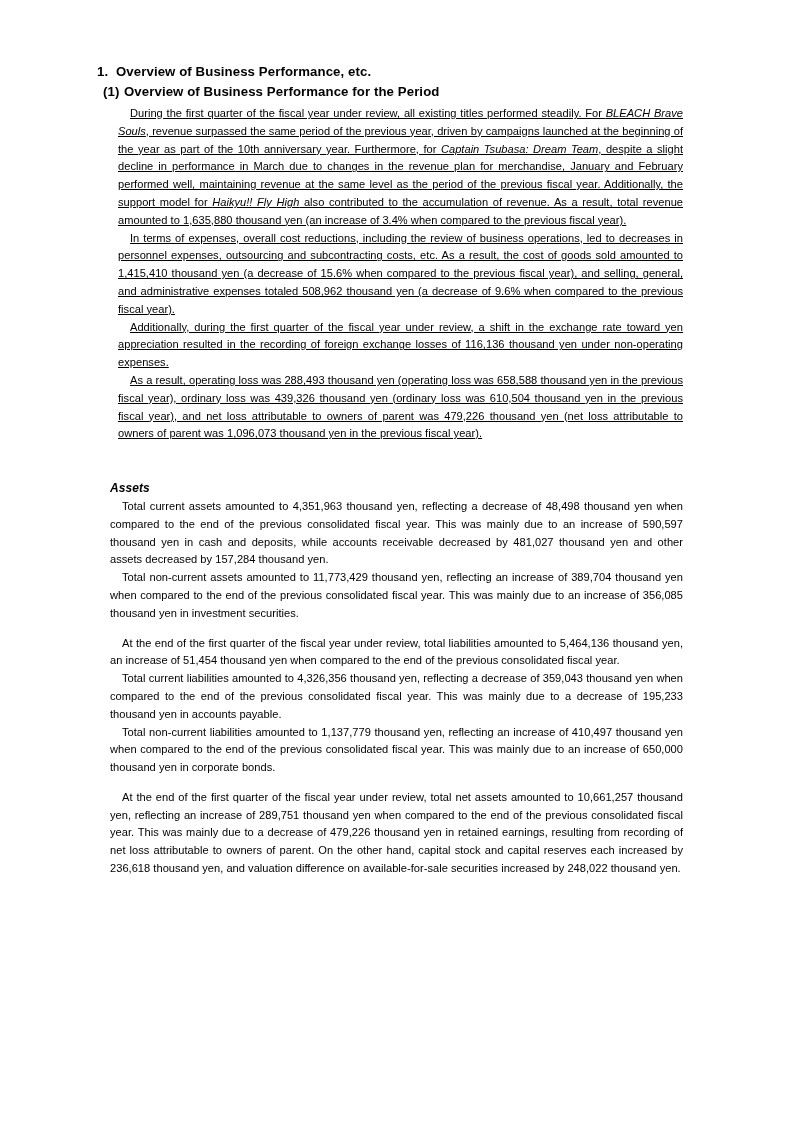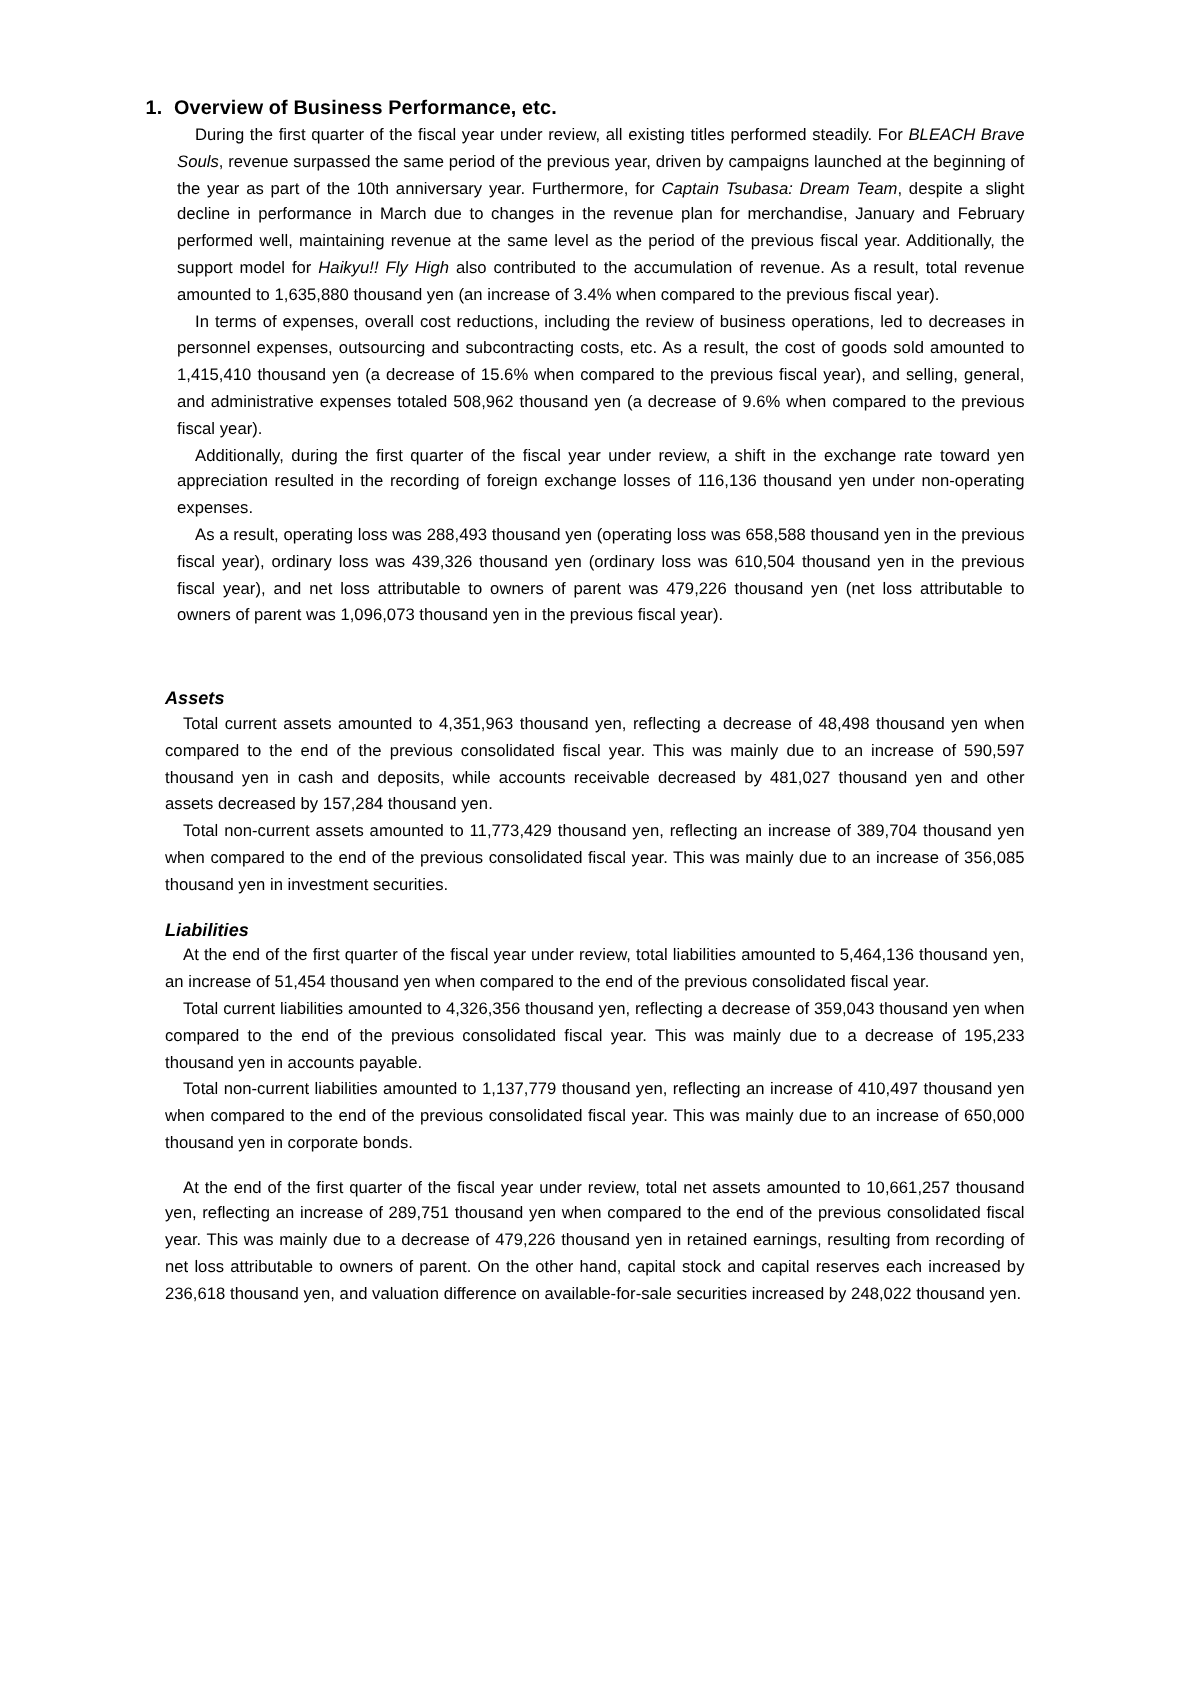--- a/index.html
+++ b/index.html
@@ -66,21 +66,21 @@
   
   p.body {
     font-size: 11.1px;
     line-height: 17.8px;
     text-align: justify;
     text-justify: inter-word;
     margin: 0;
     text-indent: 12px;
     letter-spacing: 0.02px;
   }
-  .blk-a { margin-left: 21px; width: 565px; }
+  .blk-a { margin-left: 21px; width: 565px; text-decoration: underline; }
   .blk-b { margin-left: 13px; width: 573px; }
   .sp-12 { height: 12px; }
   .sp-17 { height: 17px; }
   .sp-20 { height: 20px; }
 
   i, em { font-style: italic; }
 
   .pagenum {
     position: absolute;
     left: 0;
@@ -94,20 +94,23 @@
 </head>
 <body>
 
 <div class="page">
   <div class="content">
 
     <div class="h-main">
       <span class="num">1.</span><span>Overview of Business Performance, etc.</span>
     </div>
 
+    <div class="h-sub">
+      <span class="num">(1)</span><span>Overview of Business Performance for the Period</span>
+    </div>
 
     <div class="blk-a">
       <p class="body"><span>During the first quarter of the fiscal year under review, all existing titles performed steadily. For </span><i>BLEACH Brave Souls</i><span>, revenue surpassed the same period of the previous year, driven by campaigns launched at the beginning of the year as part of the 10th anniversary year. Furthermore, for </span><i>Captain Tsubasa: Dream Team</i><span>, despite a slight decline in performance in March due to changes in the revenue plan for merchandise, January and February performed well, maintaining revenue at the same level as the period of the previous fiscal year. Additionally, the support model for </span><i>Haikyu!! Fly High</i><span> also contributed to the accumulation of revenue. As a result, total revenue amounted to 1,635,880 thousand yen (an increase of 3.4% when compared to the previous fiscal year).</span></p>
       <p class="body"><span>In terms of expenses, overall cost reductions, including the review of business operations, led to decreases in personnel expenses, outsourcing and subcontracting costs, etc. As a result, the cost of goods sold amounted to 1,415,410 thousand yen (a decrease of 15.6% when compared to the previous fiscal year), and selling, general, and administrative expenses totaled 508,962 thousand yen (a decrease of 9.6% when compared to the previous fiscal year).</span></p>
       <p class="body"><span>Additionally, during the first quarter of the fiscal year under review, a shift in the exchange rate toward yen appreciation resulted in the recording of foreign exchange losses of 116,136 thousand yen under non-operating expenses.</span></p>
       <p class="body"><span>As a result, operating loss was 288,493 thousand yen (operating loss was 658,588 thousand yen in the previous fiscal year), ordinary loss was 439,326 thousand yen (ordinary loss was 610,504 thousand yen in the previous fiscal year), and net loss attributable to owners of parent was 479,226 thousand yen (net loss attributable to owners of parent was 1,096,073 thousand yen in the previous fiscal year).</span></p>
     </div>
 
     <div class="sp-20"></div>
 
@@ -115,21 +118,20 @@
     <div class="sp-17"></div>
 
     <div class="h-item">Assets</div>
     <div class="blk-b">
       <p class="body"><span>Total current assets amounted to 4,351,963 thousand yen, reflecting a decrease of 48,498 thousand yen when compared to the end of the previous consolidated fiscal year. This was mainly due to an increase of 590,597 thousand yen in cash and deposits, while accounts receivable decreased by 481,027 thousand yen and other assets decreased by 157,284 thousand yen.</span></p>
       <p class="body"><span>Total non-current assets amounted to 11,773,429 thousand yen, reflecting an increase of 389,704 thousand yen when compared to the end of the previous consolidated fiscal year. This was mainly due to an increase of 356,085 thousand yen in investment securities.</span></p>
     </div>
 
     <div class="sp-12"></div>
 
-    <div class="h-item">Liabilities</div>
     <div class="blk-b">
       <p class="body"><span>At the end of the first quarter of the fiscal year under review, total liabilities amounted to 5,464,136 thousand yen, an increase of 51,454 thousand yen when compared to the end of the previous consolidated fiscal year.</span></p>
       <p class="body"><span>Total current liabilities amounted to 4,326,356 thousand yen, reflecting a decrease of 359,043 thousand yen when compared to the end of the previous consolidated fiscal year. This was mainly due to a decrease of 195,233 thousand yen in accounts payable.</span></p>
       <p class="body"><span>Total non-current liabilities amounted to 1,137,779 thousand yen, reflecting an increase of 410,497 thousand yen when compared to the end of the previous consolidated fiscal year. This was mainly due to an increase of 650,000 thousand yen in corporate bonds.</span></p>
     </div>
 
     <div class="sp-12"></div>
 
     <div class="blk-b">
       <p class="body"><span>At the end of the first quarter of the fiscal year under review, total net assets amounted to 10,661,257 thousand yen, reflecting an increase of 289,751 thousand yen when compared to the end of the previous consolidated fiscal year. This was mainly due to a decrease of 479,226 thousand yen in retained earnings, resulting from recording of net loss attributable to owners of parent. On the other hand, capital stock and capital reserves each increased by 236,618 thousand yen, and valuation difference on available-for-sale securities increased by 248,022 thousand yen.</span></p>

